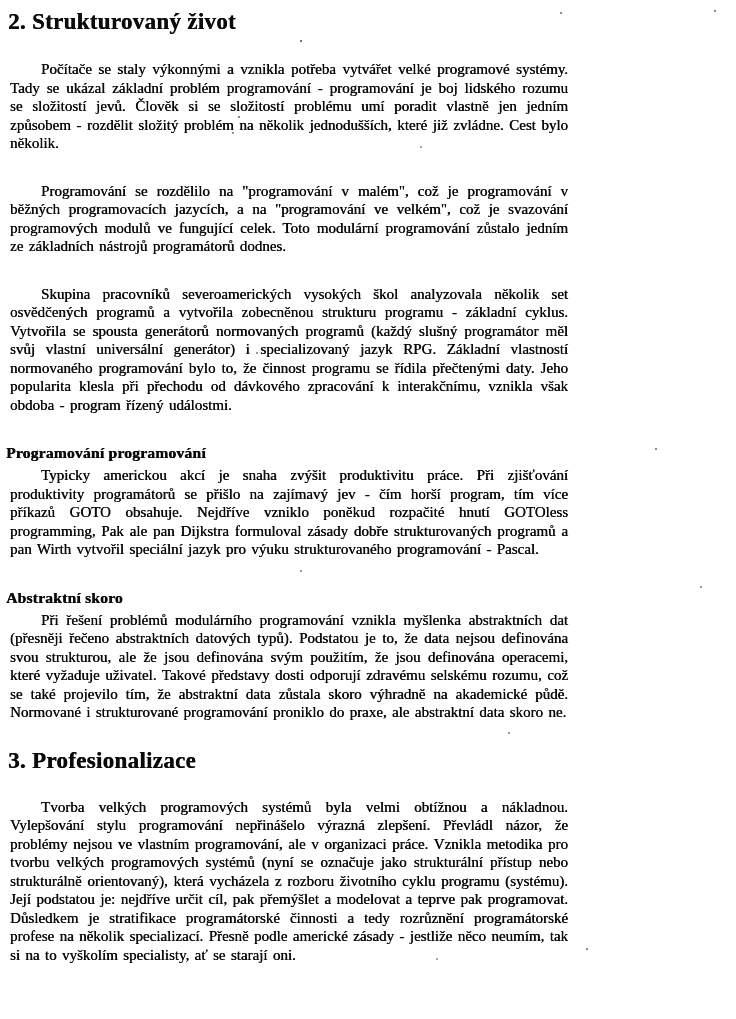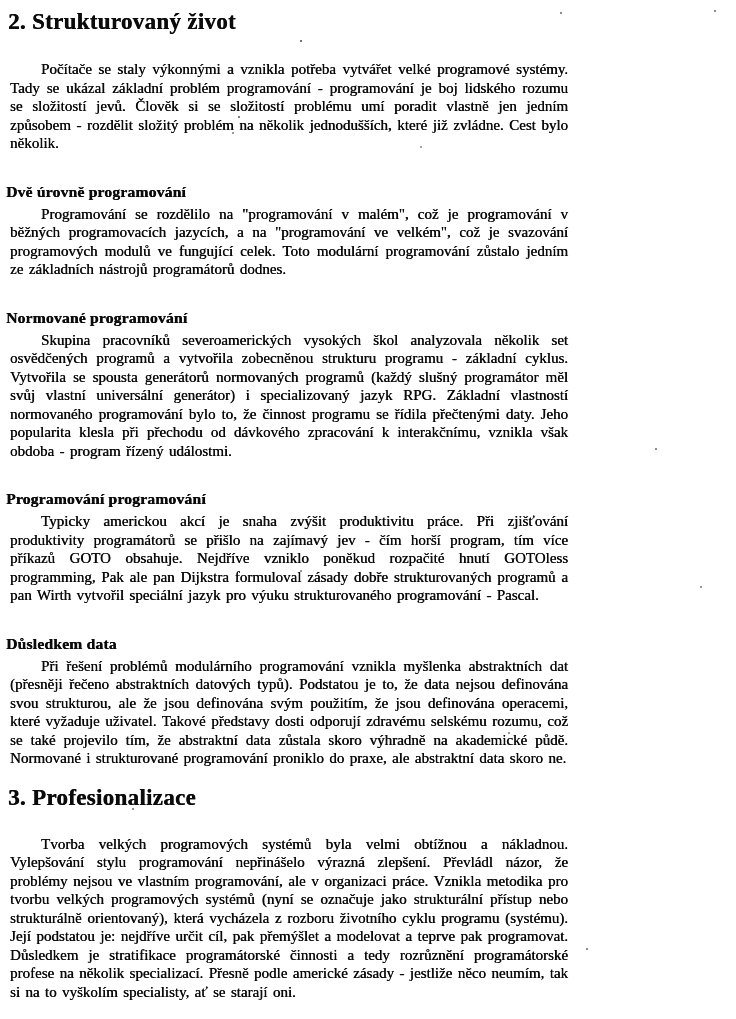--- a/index.html
+++ b/index.html
@@ -26,21 +26,21 @@
     font-weight: bold;
     letter-spacing: 0.3px;
     margin: 3px 0 0 2px;
     line-height: 28px;
     text-shadow: 0.4px 0 0 currentColor;
   }
   .h1-gap {
     margin-bottom: 24px;
   }
   .h1-sec3 {
-    margin-top: 16px;
+    margin-top: 25px;
     margin-bottom: 23px;
   }
   .para {
     font-size: 15px;
     line-height: 18.5px;
     text-align: justify;
     text-indent: 31px;
     margin: 4px;
     word-spacing: 1.6px;
     text-shadow: 0.35px 0 0 currentColor;
@@ -84,36 +84,34 @@
 <body>
 
 <main class="page">
 
   <section>
     <h1 class="h1 h1-gap">2. Strukturovaný život</h1>
 
     <p class="para">Počítače se staly výkonnými a vznikla potřeba vytvářet velké programové systémy. Tady se ukázal základní problém programování - programování je boj lidského rozumu se složitostí jevů. Člověk si se složitostí problému umí poradit vlastně jen jedním způsobem - rozdělit složitý problém na několik jednodušších, které již zvládne. Cest bylo několik.</p>
 
     <div class="subsection">
-      <h2 class="h2">Dvě úrovně programování</h2>
       <p class="para">Programování se rozdělilo na "programování v malém", což je programování v běžných programovacích jazycích, a na "programování ve velkém", což je svazování programových modulů ve fungující celek. Toto modulární programování zůstalo jedním ze základních nástrojů programátorů dodnes.</p>
     </div>
 
     <div class="subsection">
-      <h2 class="h2">Normované programování</h2>
       <p class="para">Skupina pracovníků severoamerických vysokých škol analyzovala několik set osvědčených programů a vytvořila zobecněnou strukturu programu - základní cyklus. Vytvořila se spousta generátorů normovaných programů (každý slušný programátor měl svůj vlastní universální generátor) i specializovaný jazyk RPG. Základní vlastností normovaného programování bylo to, že činnost programu se řídila přečtenými daty. Jeho popularita klesla při přechodu od dávkového zpracování k interakčnímu, vznikla však obdoba - program řízený událostmi.</p>
     </div>
 
     <div class="subsection">
       <h2 class="h2">Programování programování</h2>
       <p class="para">Typicky americkou akcí je snaha zvýšit produktivitu práce. Při zjišťování produktivity programátorů se přišlo na zajímavý jev - čím horší program, tím více příkazů GOTO obsahuje. Nejdříve vzniklo poněkud rozpačité hnutí GOTOless programming, Pak ale pan Dijkstra formuloval zásady dobře strukturovaných programů a pan Wirth vytvořil speciální jazyk pro výuku strukturovaného programování - Pascal.</p>
     </div>
 
     <div class="subsection">
-      <h2 class="h2">Důsledkem data</h2>
+      <h2 class="h2">Abstraktní skoro</h2>
       <p class="para">Při řešení problémů modulárního programování vznikla myšlenka abstraktních dat (přesněji řečeno abstraktních datových typů). Podstatou je to, že data nejsou definována svou strukturou, ale že jsou definována svým použitím, že jsou definována operacemi, které vyžaduje uživatel. Takové představy dosti odporují zdravému selskému rozumu, což se také projevilo tím, že abstraktní data zůstala skoro výhradně na akademické půdě. Normované i strukturované programování proniklo do praxe, ale abstraktní data skoro ne.</p>
     </div>
   </section>
 
   <section>
     <h1 class="h1 h1-sec3">3. Profesionalizace</h1>
 
     <p class="para">Tvorba velkých programových systémů byla velmi obtížnou a nákladnou. Vylepšování stylu programování nepřinášelo výrazná zlepšení. Převládl názor, že problémy nejsou ve vlastním programování, ale v organizaci práce. Vznikla metodika pro tvorbu velkých programových systémů (nyní se označuje jako strukturální přístup nebo strukturálně orientovaný), která vycházela z rozboru životního cyklu programu (systému). Její podstatou je: nejdříve určit cíl, pak přemýšlet a modelovat a teprve pak programovat. Důsledkem je stratifikace programátorské činnosti a tedy rozrůznění programátorské profese na několik specializací. Přesně podle americké zásady - jestliže něco neumím, tak si na to vyškolím specialisty, ať se starají oni.</p>
 
   </section>

